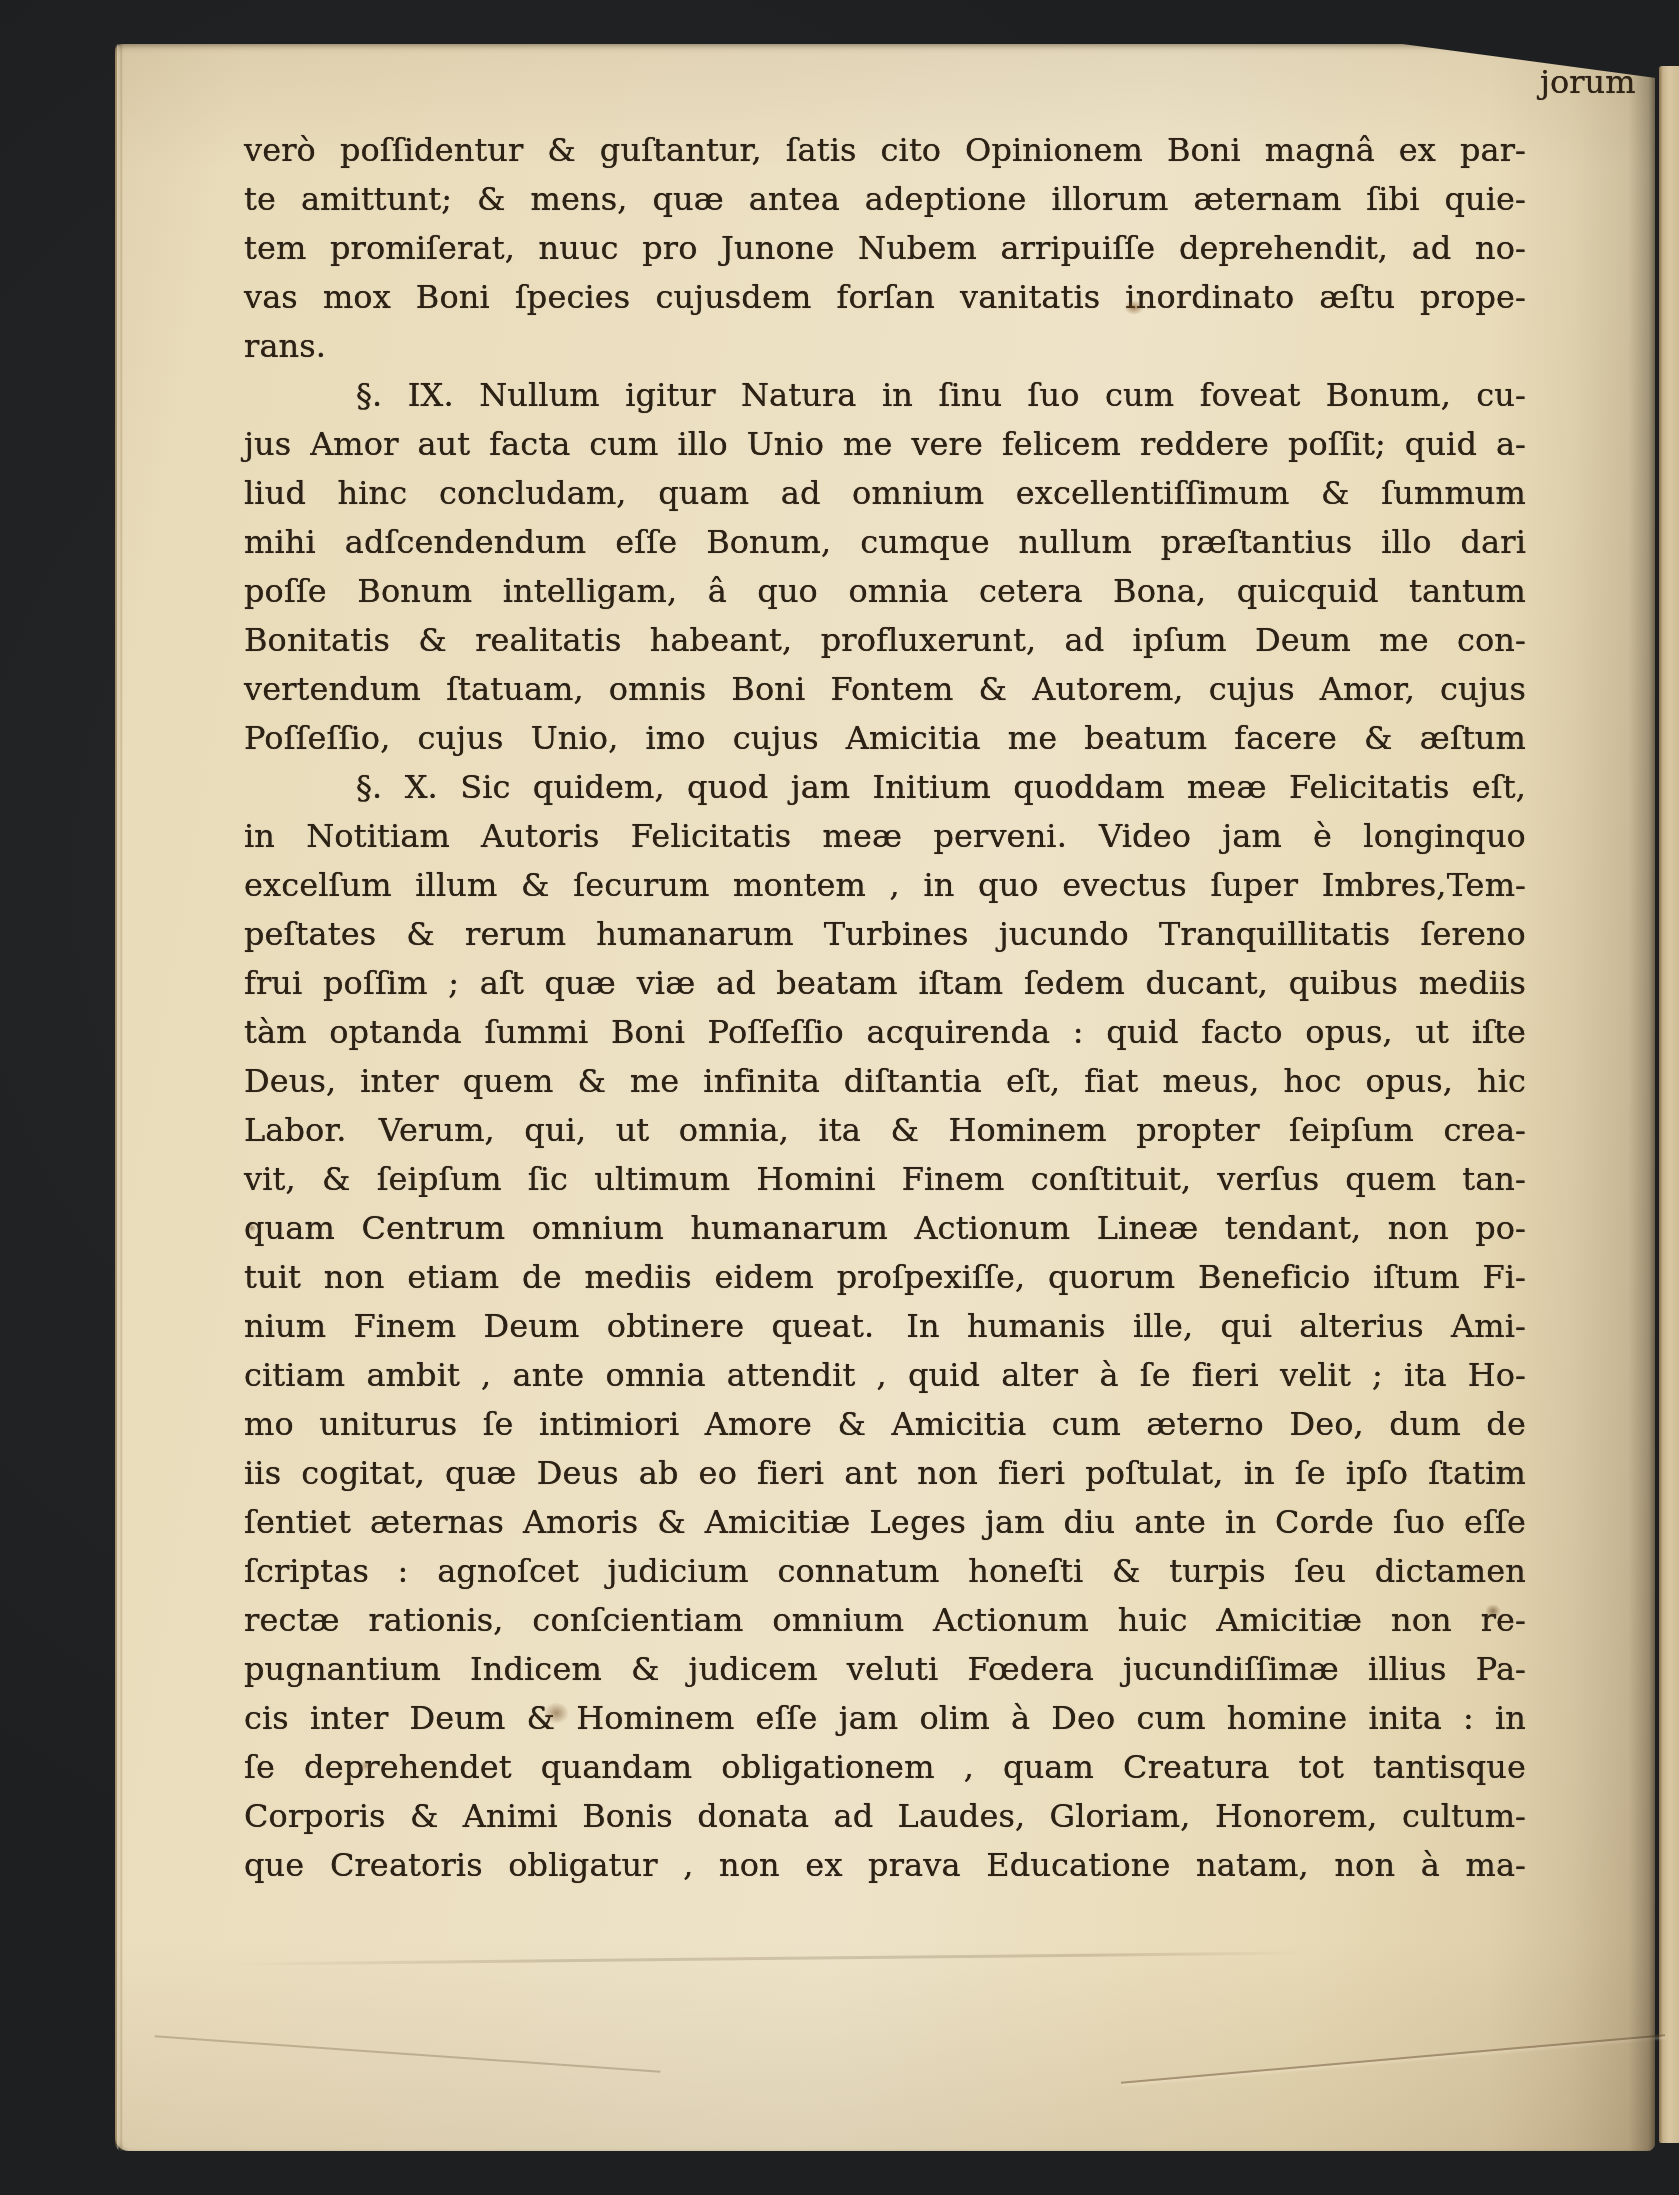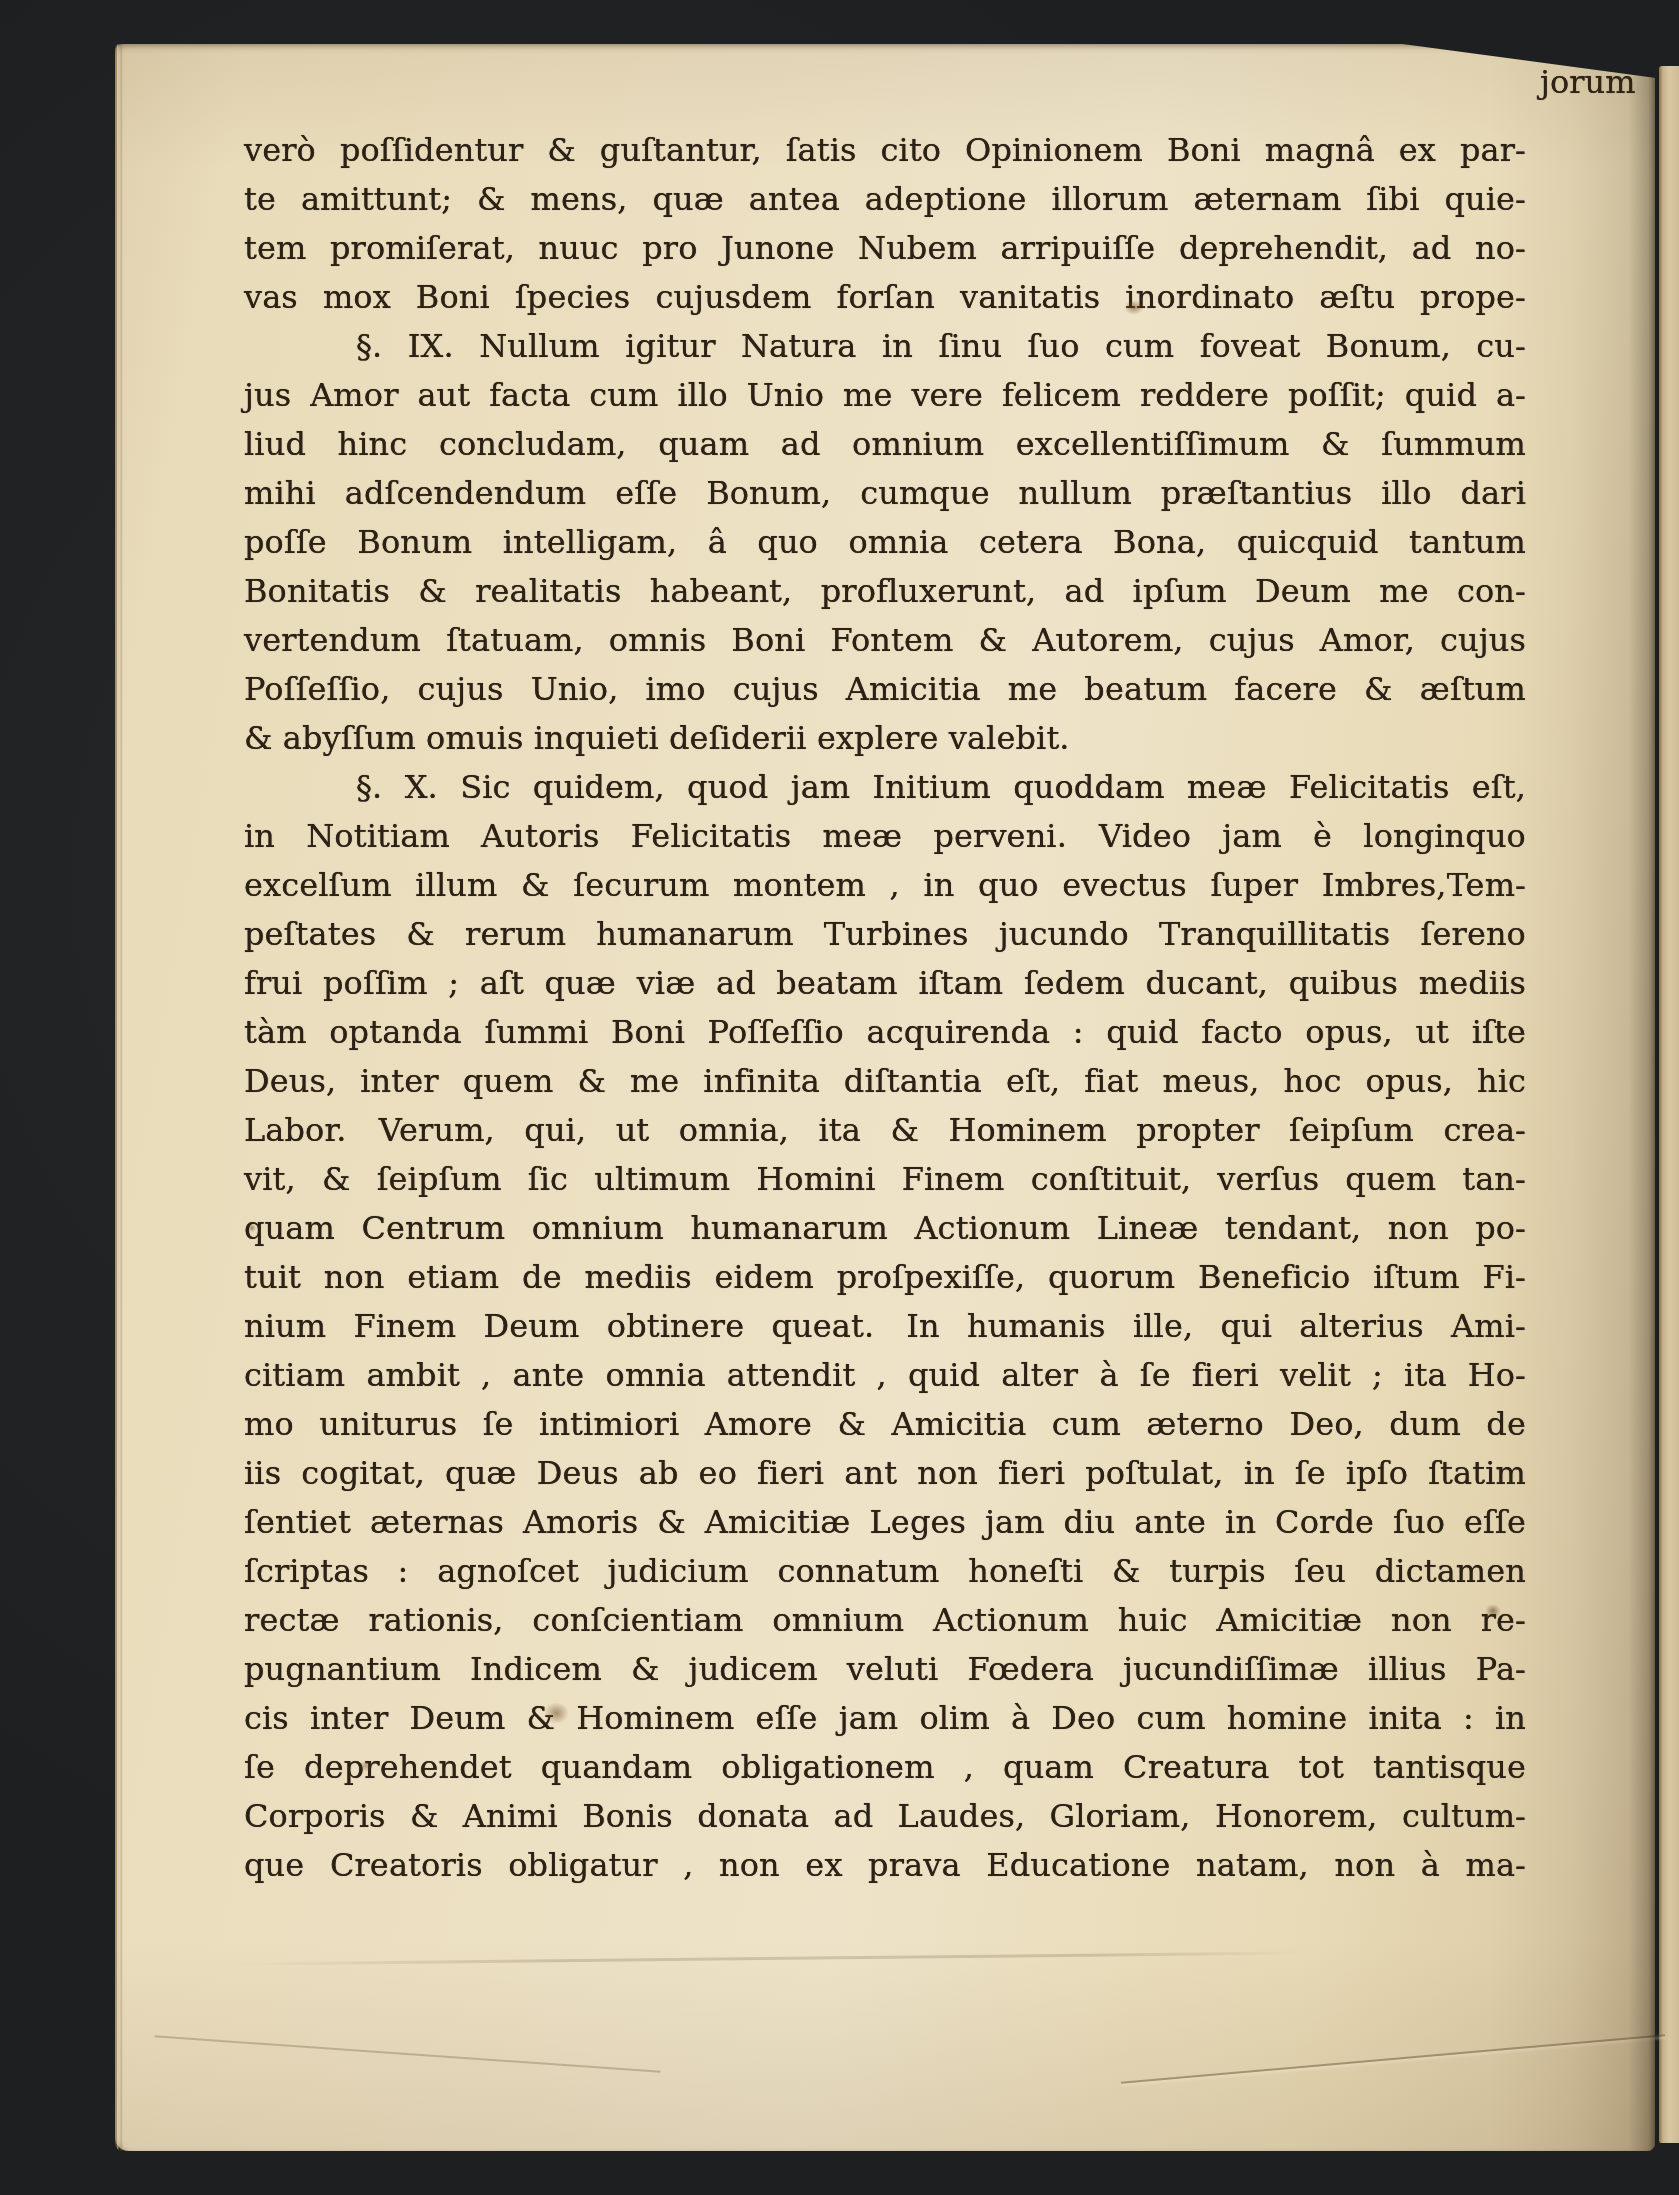--- a/index.html
+++ b/index.html
@@ -134,29 +134,29 @@
 <div id="scene">
 
   <div id="adjacent-page"></div>
 
   <div id="book-page">
     <div id="text-block">
         <div class="line">verò poſſidentur &amp; guſtantur, ſatis cito Opinionem Boni magnâ ex par-</div>
         <div class="line">te amittunt; &amp; mens, quæ antea adeptione illorum æternam ſibi quie-</div>
         <div class="line">tem promiſerat, nuuc pro Junone Nubem arripuiſſe deprehendit, ad no-</div>
         <div class="line">vas mox Boni ſpecies cujusdem forſan vanitatis inordinato æſtu prope-</div>
+        <div class="line pend">rans.</div>
         <div class="line indent">§. IX. Nullum igitur Natura in ſinu ſuo cum foveat Bonum, cu-</div>
         <div class="line">jus Amor aut facta cum illo Unio me vere felicem reddere poſſit; quid a-</div>
         <div class="line">liud hinc concludam, quam ad omnium excellentiſſimum &amp; ſummum</div>
         <div class="line">mihi adſcendendum eſſe Bonum, cumque nullum præſtantius illo dari</div>
         <div class="line">poſſe Bonum intelligam, â quo omnia cetera Bona, quicquid tantum</div>
         <div class="line">Bonitatis &amp; realitatis habeant, profluxerunt, ad ipſum Deum me con-</div>
         <div class="line">vertendum ſtatuam, omnis Boni Fontem &amp; Autorem, cujus Amor, cujus</div>
         <div class="line">Poſſeſſio, cujus Unio, imo cujus Amicitia me beatum facere &amp; æſtum</div>
-        <div class="line pend">&amp; abyſſum omuis inquieti deſiderii explere valebit.</div>
         <div class="line indent">§. X. Sic quidem, quod jam Initium quoddam meæ Felicitatis eſt,</div>
         <div class="line">in Notitiam Autoris Felicitatis meæ perveni. Video jam è longinquo</div>
         <div class="line">excelſum illum &amp; ſecurum montem , in quo evectus ſuper Imbres,Tem-</div>
         <div class="line">peſtates &amp; rerum humanarum Turbines jucundo Tranquillitatis ſereno</div>
         <div class="line">frui poſſim ; aſt quæ viæ ad beatam iſtam ſedem ducant, quibus mediis</div>
         <div class="line">tàm optanda ſummi Boni Poſſeſſio acquirenda : quid facto opus, ut iſte</div>
         <div class="line">Deus, inter quem &amp; me infinita diſtantia eſt, fiat meus, hoc opus, hic</div>
         <div class="line">Labor. Verum, qui, ut omnia, ita &amp; Hominem propter ſeipſum crea-</div>
         <div class="line">vit, &amp; ſeipſum ſic ultimum Homini Finem conſtituit, verſus quem tan-</div>
         <div class="line">quam Centrum omnium humanarum Actionum Lineæ tendant, non po-</div>

